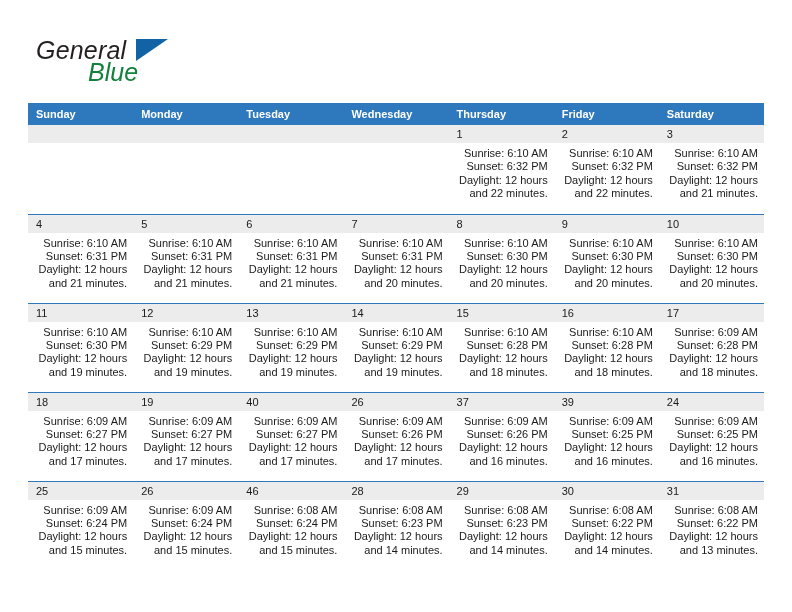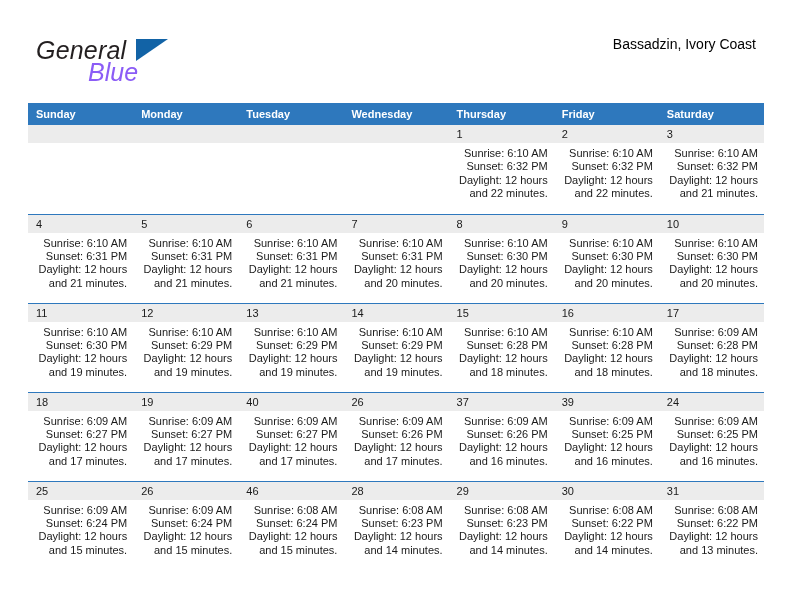--- a/index.html
+++ b/index.html
@@ -41,21 +41,21 @@
     left: 0; top: 0;
     font-size: 25px;
     letter-spacing: 0.2px;
     color: #231f20;
     font-family: "Liberation Sans", sans-serif;
   }
   .logo-blue {
     position: absolute;
     left: 52px; top: 22px;
     font-size: 25px;
-    color: #8b5cf6;
+    color: #15803d;
     font-family: "Liberation Sans", sans-serif;
   }
   .logo-tri {
     position: absolute;
     left: 100px;
     top: 3px;
     width: 0;
     height: 0;
     border-left: 32px solid #1263a6;
     border-bottom: 22px solid transparent;
@@ -146,21 +146,20 @@
 
   <div class="header">
 
     <div class="logo">
       <span class="logo-general">General</span>
       <span class="logo-tri"></span>
       <span class="logo-blue">Blue</span>
     </div>
 
     <div class="title-block">
-      <div class="cal-subtitle">Bassadzin, Ivory Coast</div>
     </div>
 
   </div>
 
   <table class="calendar">
     <thead>
       <tr>
         <th>Sunday</th>
         <th>Monday</th>
         <th>Tuesday</th>

